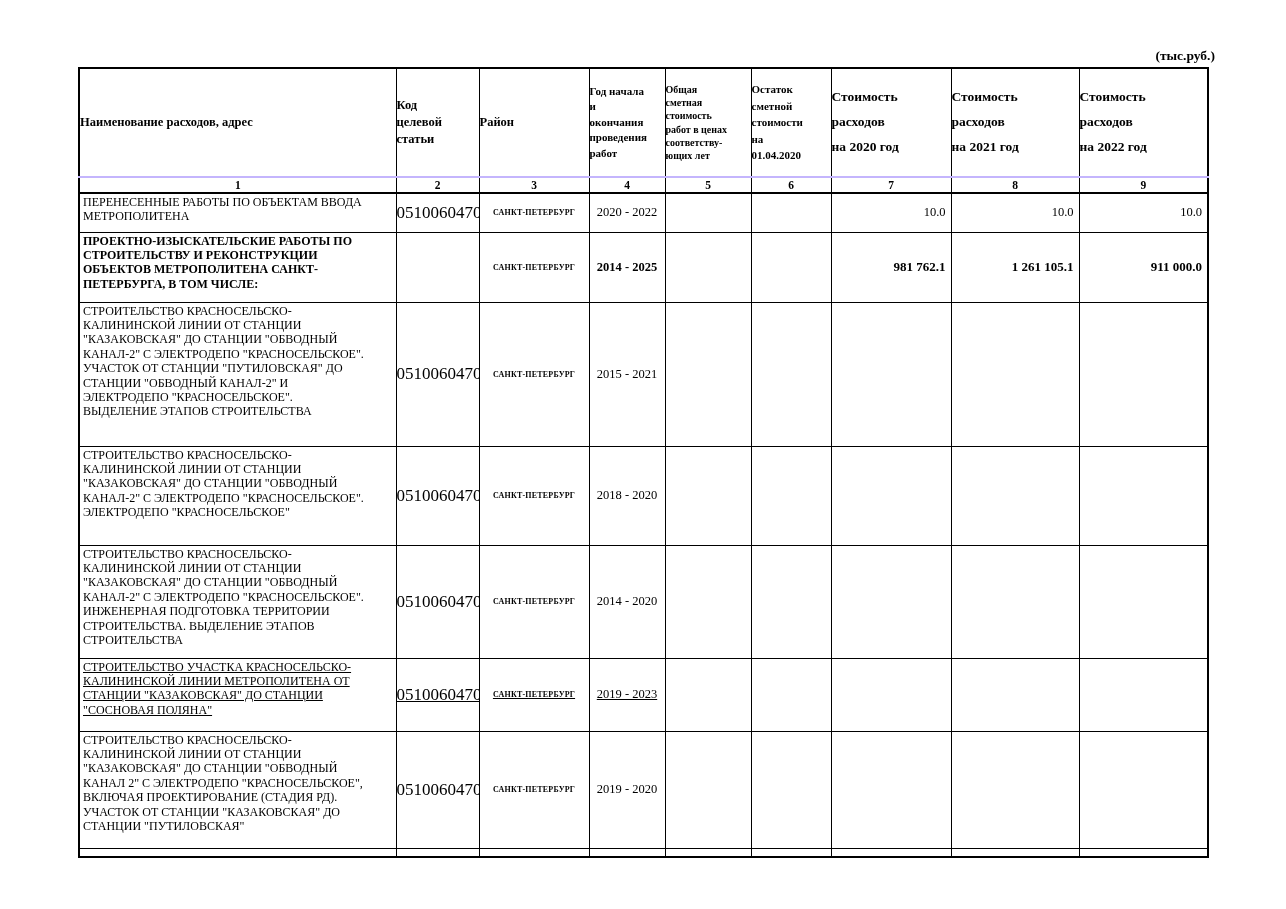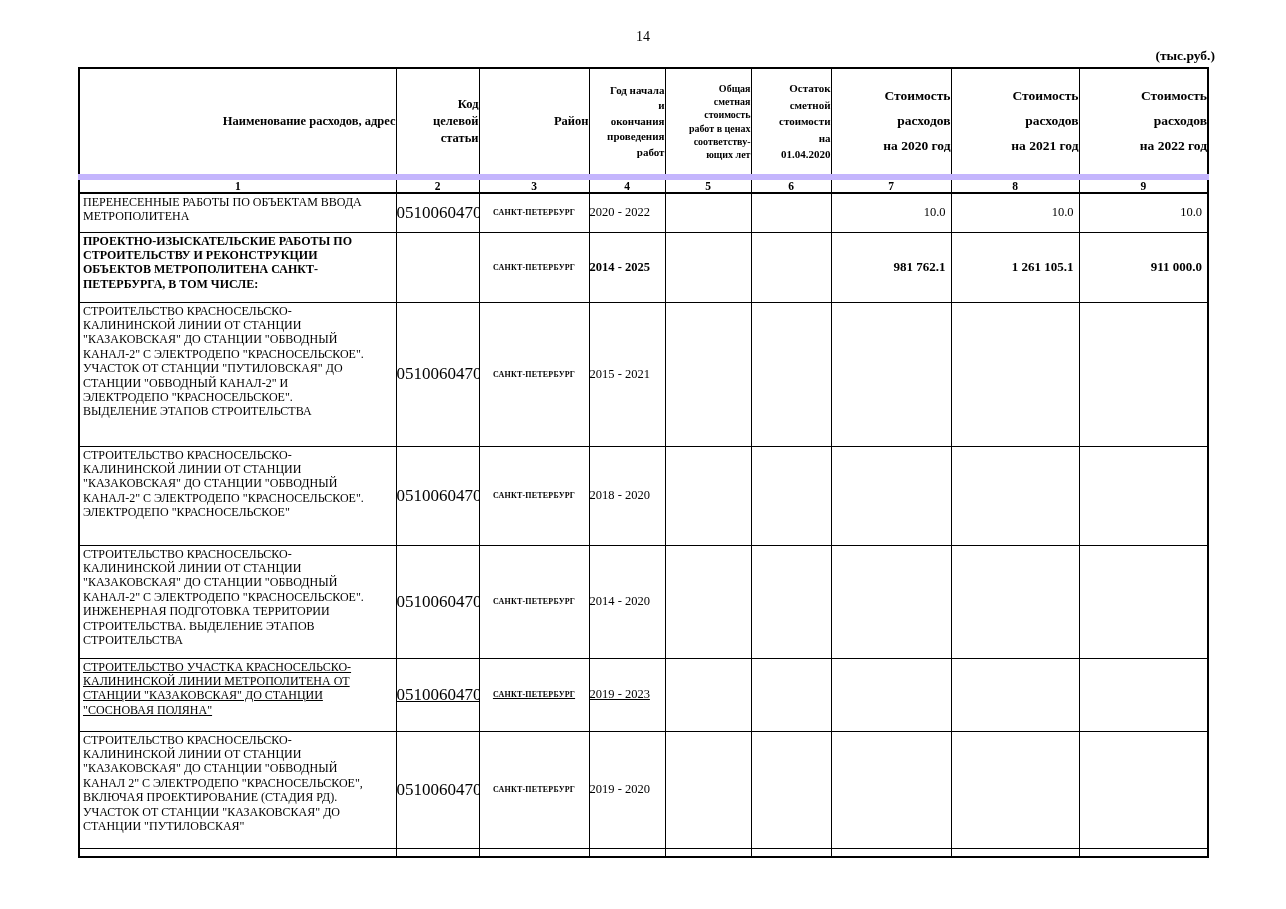--- a/index.html
+++ b/index.html
@@ -20,63 +20,62 @@
     position:absolute;left:78px;top:67px;width:1129px;
     border-collapse:collapse;table-layout:fixed;
     border:2px solid #000;
   }
   .expenses th,.expenses td{
     border:1px solid #000;padding:0;overflow:hidden;
   }
   
   tr.header-row{height:109px;}
   tr.header-row th{
-    font-weight:bold;text-align:right;vertical-align:middle;
+    font-weight:bold;text-align:left;vertical-align:middle;
     font-size:12.5px;line-height:1.35;white-space:pre-line;
-    border-bottom:6px solid #c4b5fd;
+    border-bottom:2px solid #c4b5fd;
   }
   tr.header-row th.c4{font-size:11px;line-height:1.4;}
   tr.header-row th.c5{font-size:10px;line-height:1.32;}
   tr.header-row th.c6{font-size:11px;line-height:1.5;}
   tr.header-row th.cy{font-size:13.5px;line-height:1.85;}
   
   tr.num-row{height:16px;}
   tr.num-row td{
     font-weight:bold;text-align:center;font-size:11.5px;
     border-bottom:2px solid #000;
   }
   
   tr.data-row td{vertical-align:middle;}
   tr.data-row td.name{
     font-size:12px;line-height:14.4px;text-align:left;vertical-align:top;
     padding:1px 3px 0 3px;white-space:pre-line;
   }
   tr.data-row td.code{font-size:17px;text-align:right;}
   tr.data-row td.district{font-size:8px;font-weight:bold;text-align:center;letter-spacing:0.2px;}
-  tr.data-row td.years{font-size:12.5px;margin-top:8px;}
+  tr.data-row td.years{font-size:12.5px;text-align:center;margin-top:8px;}
   tr.data-row td.num{font-size:12.5px;text-align:right;padding-right:5px;}
   tr.bold td{font-weight:bold;}
   tr.bold td.num{font-size:13px;margin-left:14px;}
   
   tr.h-r0{height:39px;}
   tr.h-r1{height:70px;}
   tr.h-r2{height:144px;}
   tr.h-r3{height:99px;}
   tr.h-r4{height:113px;}
   tr.h-r5{height:73px;text-decoration:underline;}
   tr.h-r6{height:117px;}
   tr.empty-row{height:9px;}
   tr.empty-row td{border-top:1px solid #000;}
 </style>
 </head>
 <body>
 
 <div class="page">
 
-  <div class="page-number">14</div>
   <div class="units-label">(тыс.руб.)</div>
 
   <table class="expenses">
     <colgroup>
       <col style="width:317px">
         <col style="width:83px">
         <col style="width:110px">
       <col style="width:76px">
         <col style="width:86px">
         <col style="width:80px">

